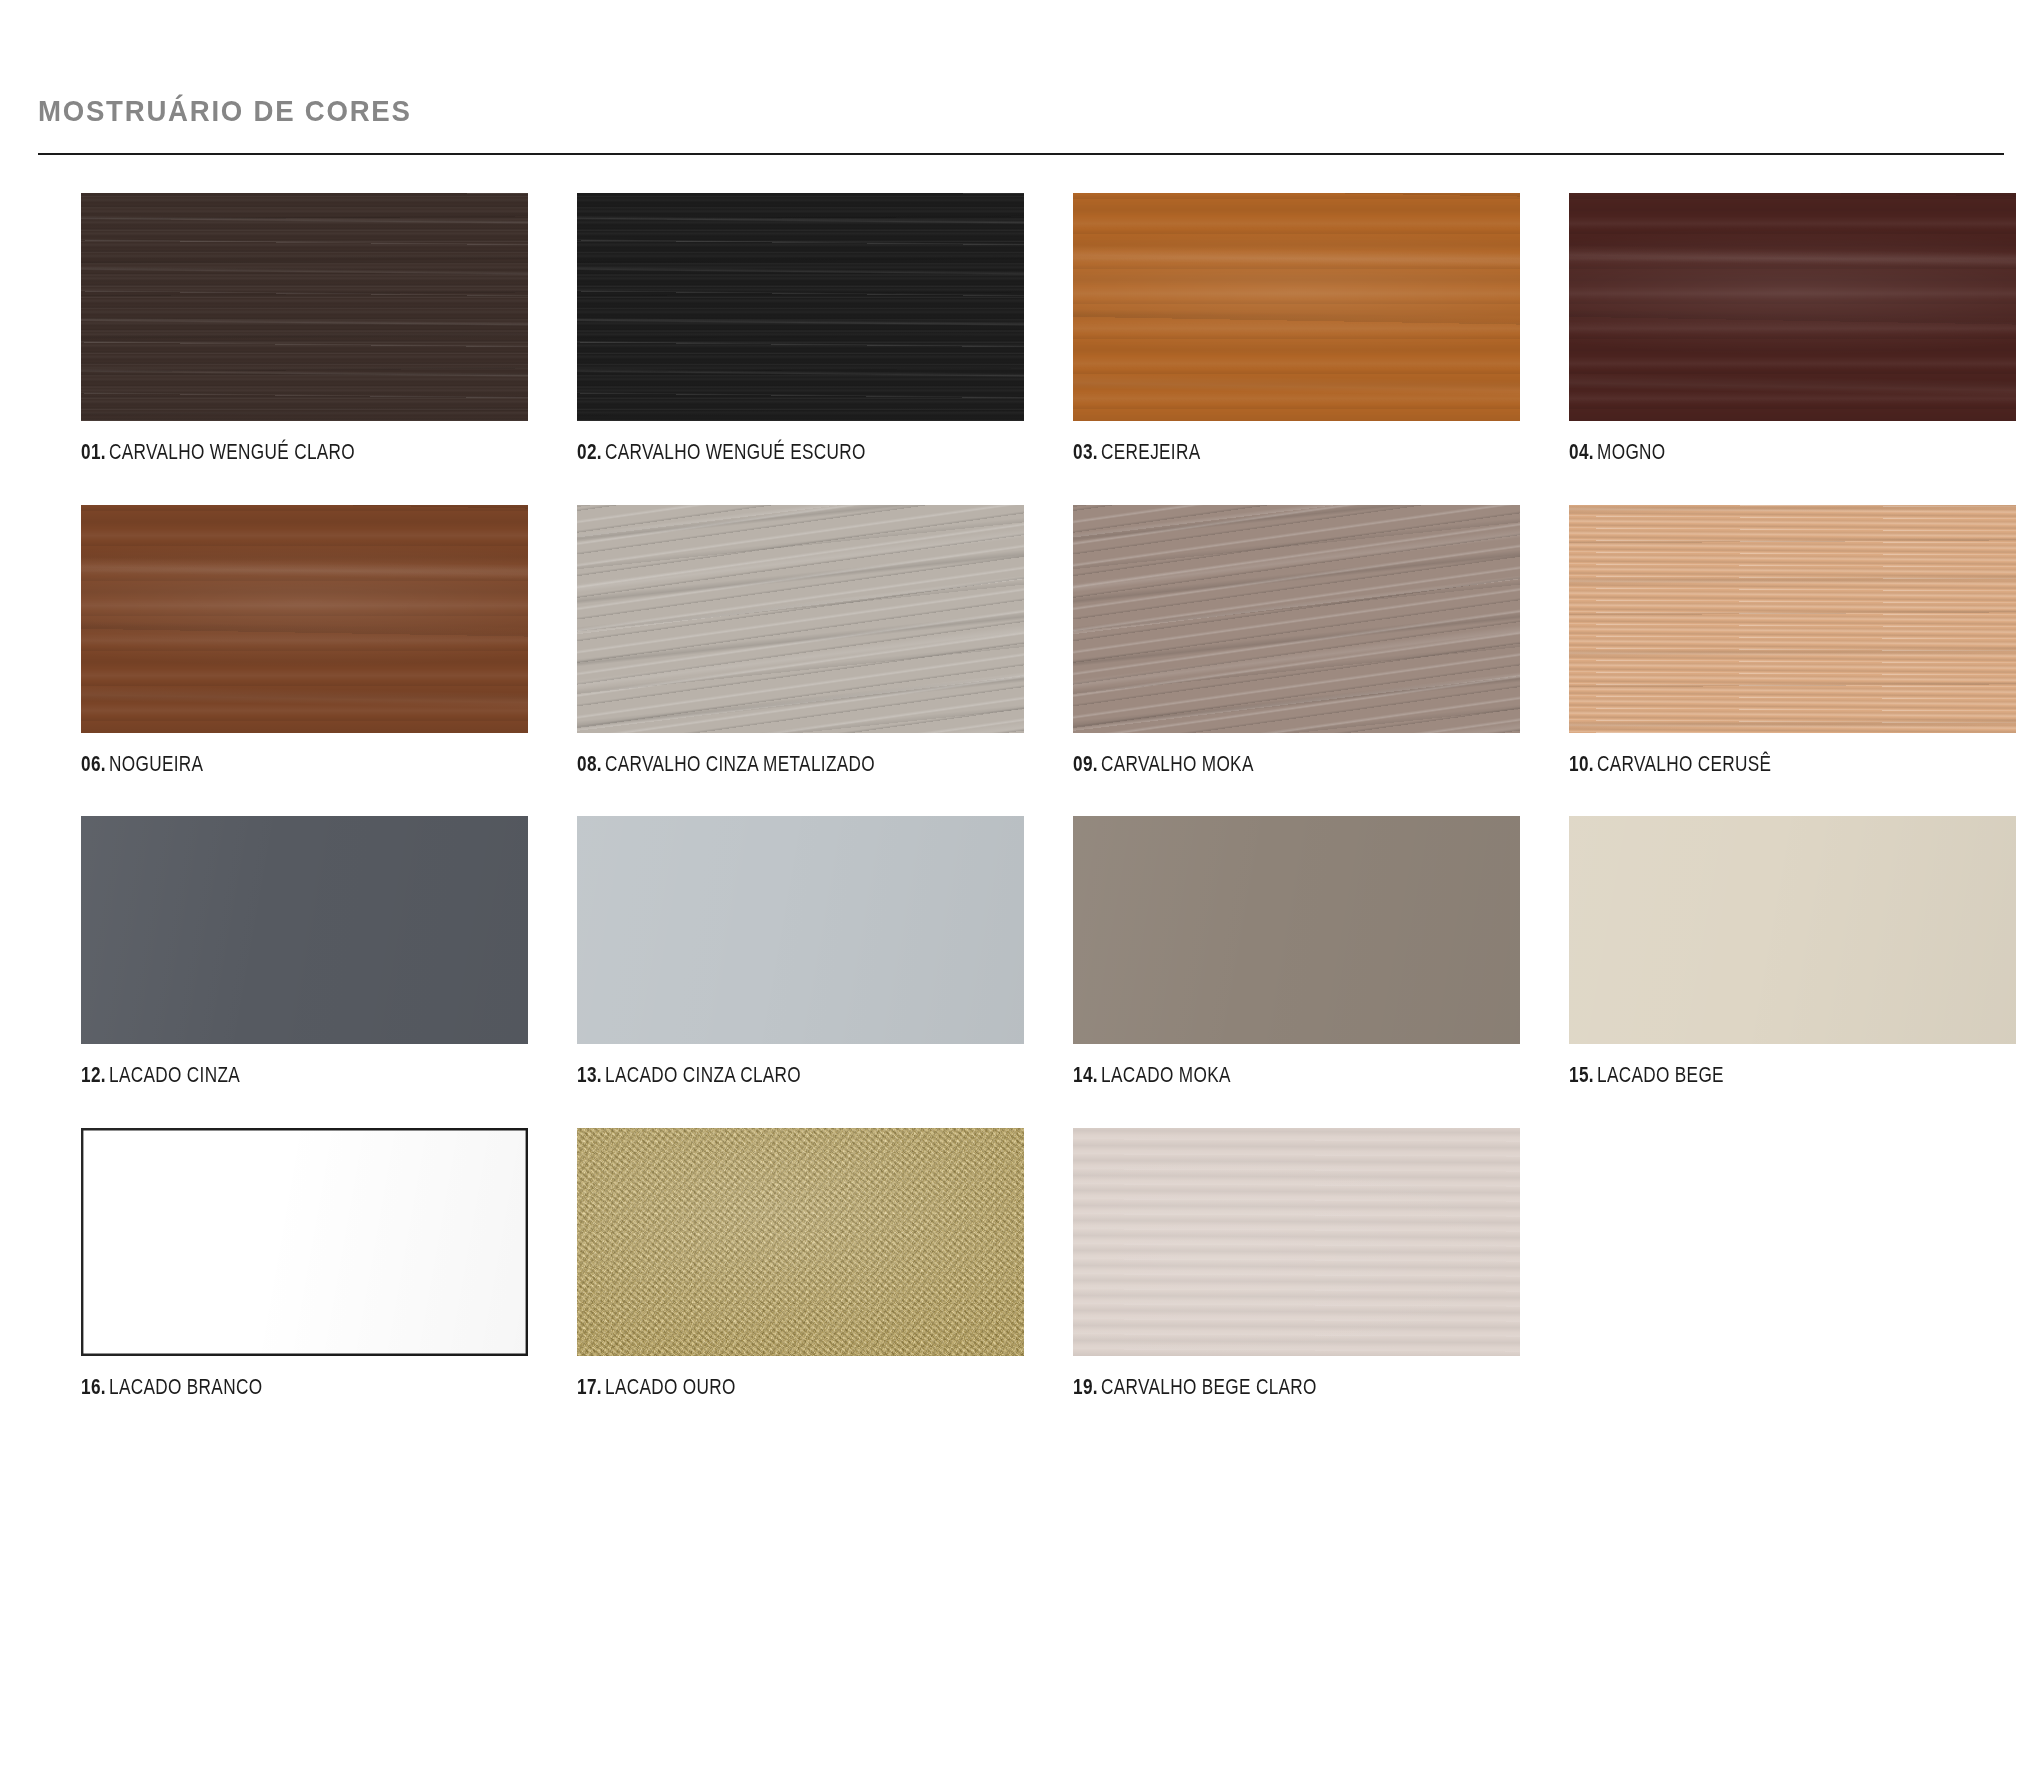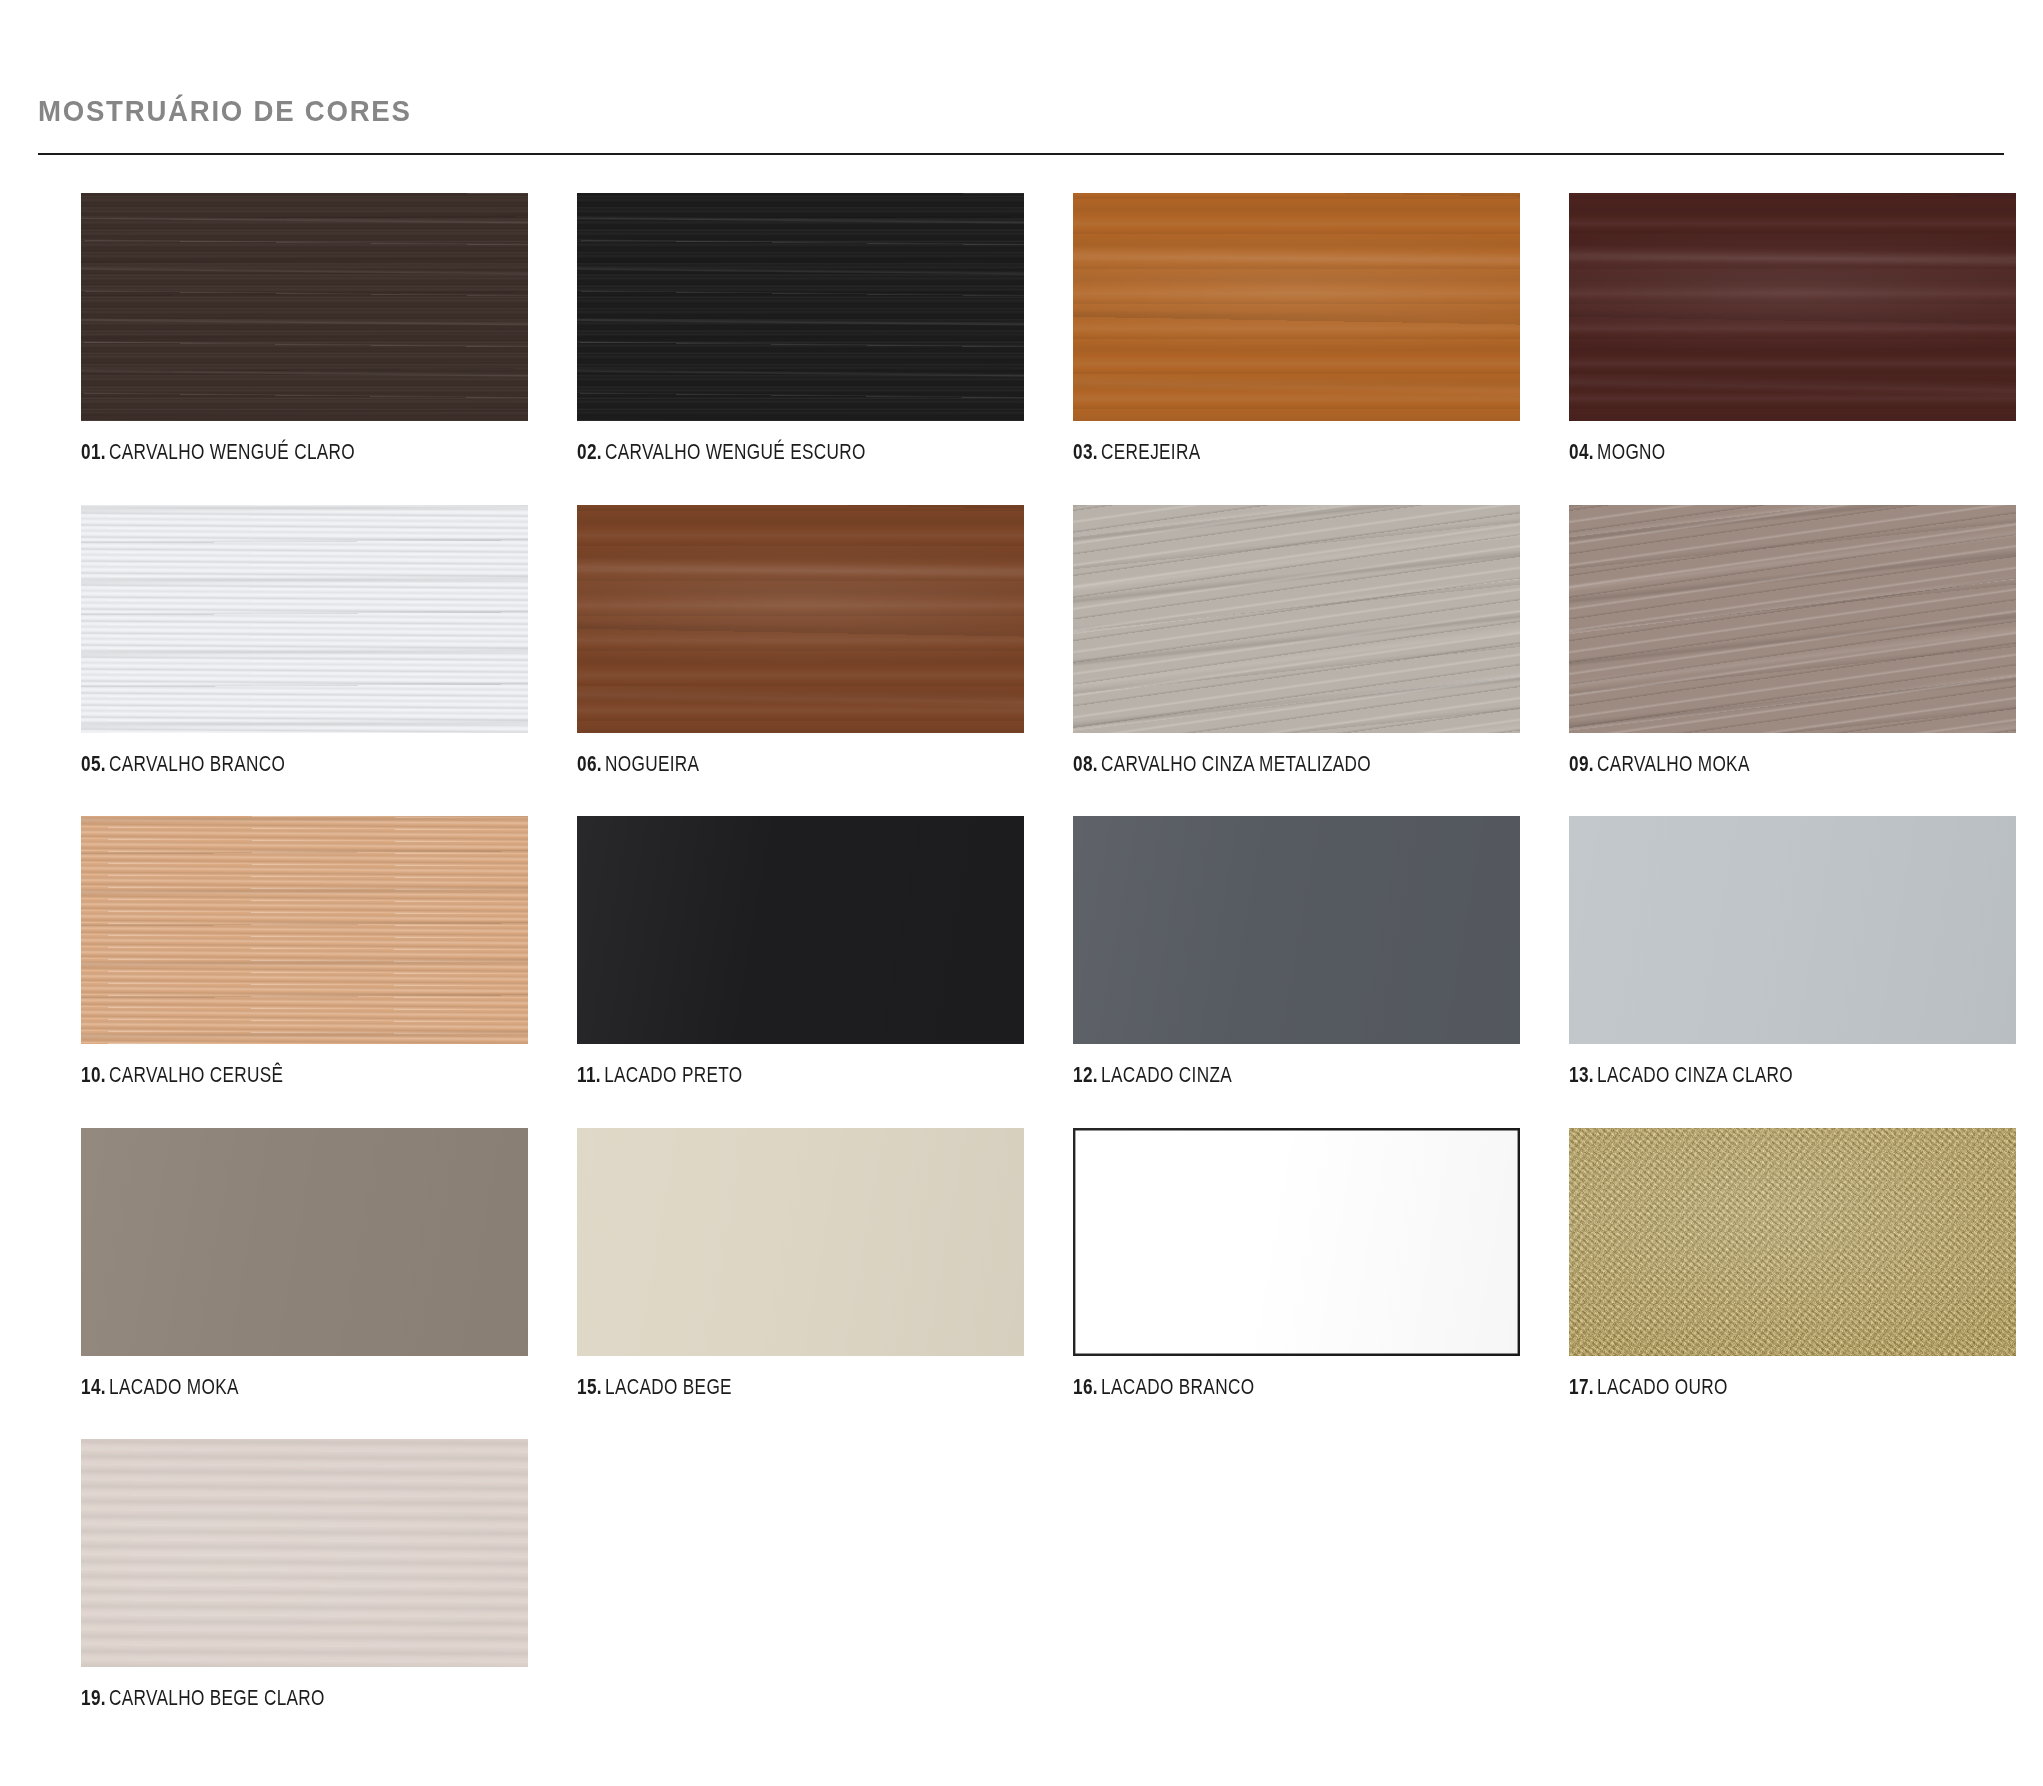--- a/index.html
+++ b/index.html
@@ -239,44 +239,36 @@
       </div>
       <div class="cell">
         <div class="swatch tex-soft" style="background: rgb(176, 101, 38);"></div>
         <div class="caption"><span class="num">03.</span><span class="nm">CEREJEIRA</span></div>
       </div>
       <div class="cell">
         <div class="swatch tex-soft" style="background: rgb(75, 35, 31);"></div>
         <div class="caption"><span class="num">04.</span><span class="nm">MOGNO</span></div>
       </div>
       <div class="cell">
-        <div class="swatch tex-limed" style="background: rgb(238, 240, 243);"></div>
-        <div class="caption"><span class="num">05.</span><span class="nm">CARVALHO BRANCO</span></div>
-      </div>
-      <div class="cell">
         <div class="swatch tex-soft" style="background: rgb(122, 68, 39);"></div>
         <div class="caption"><span class="num">06.</span><span class="nm">NOGUEIRA</span></div>
       </div>
       <div class="cell">
         <div class="swatch tex-pore" style="background: rgb(185, 178, 170);"></div>
         <div class="caption"><span class="num">08.</span><span class="nm">CARVALHO CINZA METALIZADO</span></div>
       </div>
       <div class="cell">
         <div class="swatch tex-pore" style="background: rgb(157, 138, 128);"></div>
         <div class="caption"><span class="num">09.</span><span class="nm">CARVALHO MOKA</span></div>
       </div>
       <div class="cell">
         <div class="swatch tex-limed" style="background: rgb(220, 171, 132);"></div>
         <div class="caption"><span class="num">10.</span><span class="nm">CARVALHO CERUSÊ</span></div>
       </div>
       <div class="cell">
-        <div class="swatch tex-flat" style="background: rgb(29, 29, 31);"></div>
-        <div class="caption"><span class="num">11.</span><span class="nm">LACADO PRETO</span></div>
-      </div>
-      <div class="cell">
         <div class="swatch tex-flat" style="background: rgb(86, 90, 97);"></div>
         <div class="caption"><span class="num">12.</span><span class="nm">LACADO CINZA</span></div>
       </div>
       <div class="cell">
         <div class="swatch tex-flat" style="background: rgb(191, 197, 201);"></div>
         <div class="caption"><span class="num">13.</span><span class="nm">LACADO CINZA CLARO</span></div>
       </div>
       <div class="cell">
         <div class="swatch tex-flat" style="background: rgb(142, 131, 120);"></div>
         <div class="caption"><span class="num">14.</span><span class="nm">LACADO MOKA</span></div>

